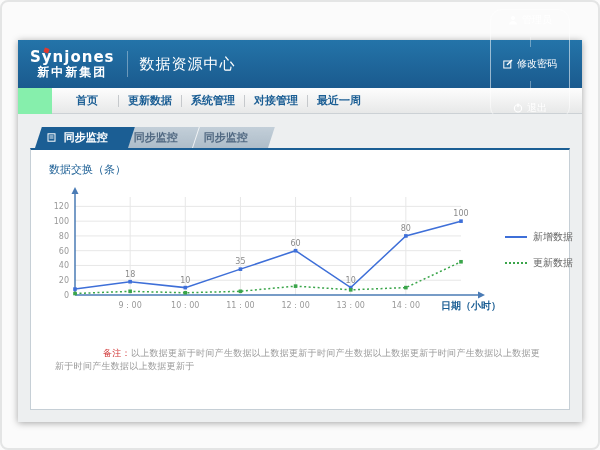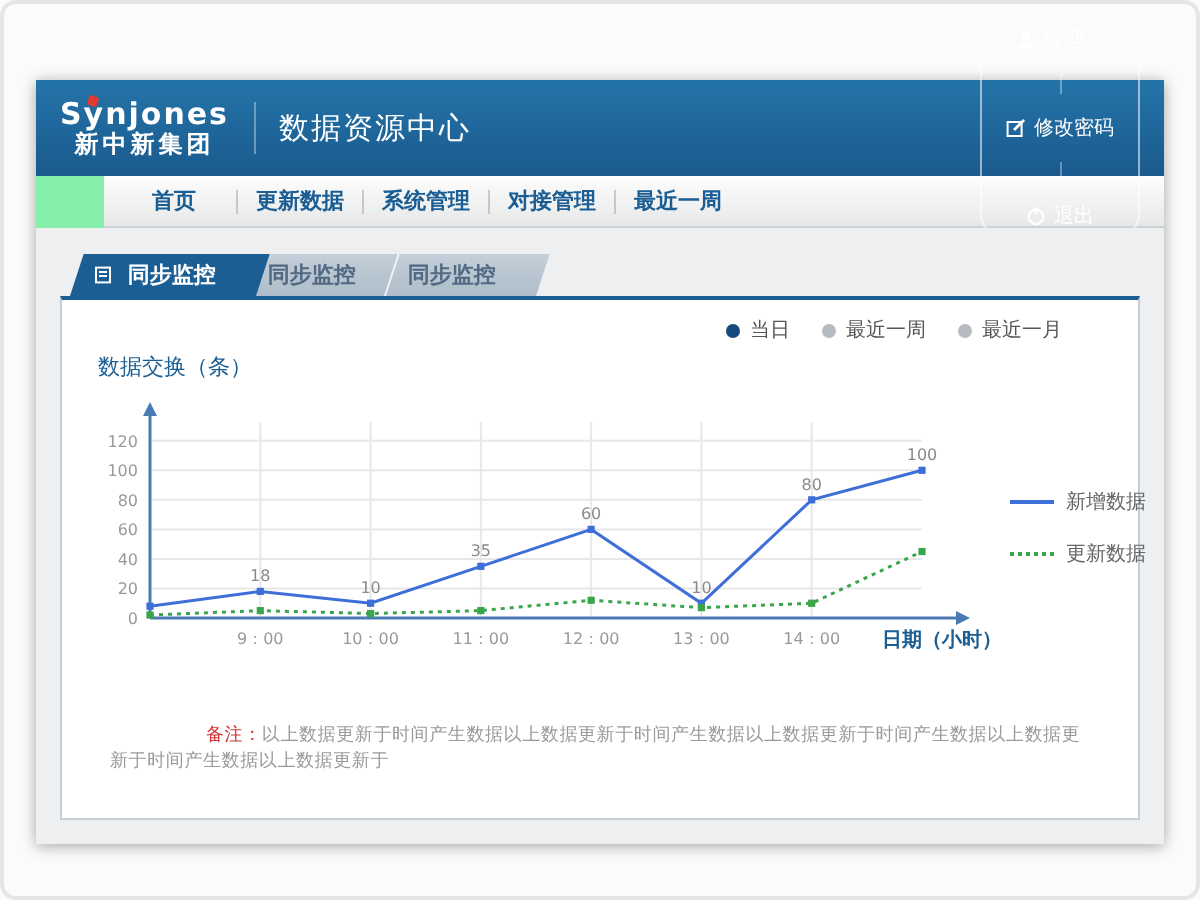--- a/index.html
+++ b/index.html
@@ -142,34 +142,20 @@
       <div class="tab inactive">
         <span>同步监控</span>
       </div>
       <div class="tab inactive">
         <span>同步监控</span>
       </div>
     </div>
 
     <div class="card">
 
-      <div class="filter-row">
-        <span class="radio-opt selected">
-          <span class="radio-dot"></span>
-          <span>当日</span>
-        </span>
-        <span class="radio-opt">
-          <span class="radio-dot"></span>
-          <span>最近一周</span>
-        </span>
-        <span class="radio-opt">
-          <span class="radio-dot"></span>
-          <span>最近一月</span>
-        </span>
-      </div>
 
       <div class="ylabel">数据交换（条）</div>
 
       <div class="chart-row">
         <div class="chart-box" id="chart"><svg width="462" height="152" viewBox="0 0 462 152" xmlns="http://www.w3.org/2000/svg">
               <line x1="34" y1="103.23076923076923" x2="420" y2="103.23076923076923" stroke="#e7e7e7" stroke-width="1"></line>
               <line x1="34" y1="88.46153846153845" x2="420" y2="88.46153846153845" stroke="#e7e7e7" stroke-width="1"></line>
               <line x1="34" y1="73.6923076923077" x2="420" y2="73.6923076923077" stroke="#e7e7e7" stroke-width="1"></line>
               <line x1="34" y1="58.92307692307692" x2="420" y2="58.92307692307692" stroke="#e7e7e7" stroke-width="1"></line>
               <line x1="34" y1="44.153846153846146" x2="420" y2="44.153846153846146" stroke="#e7e7e7" stroke-width="1"></line>

